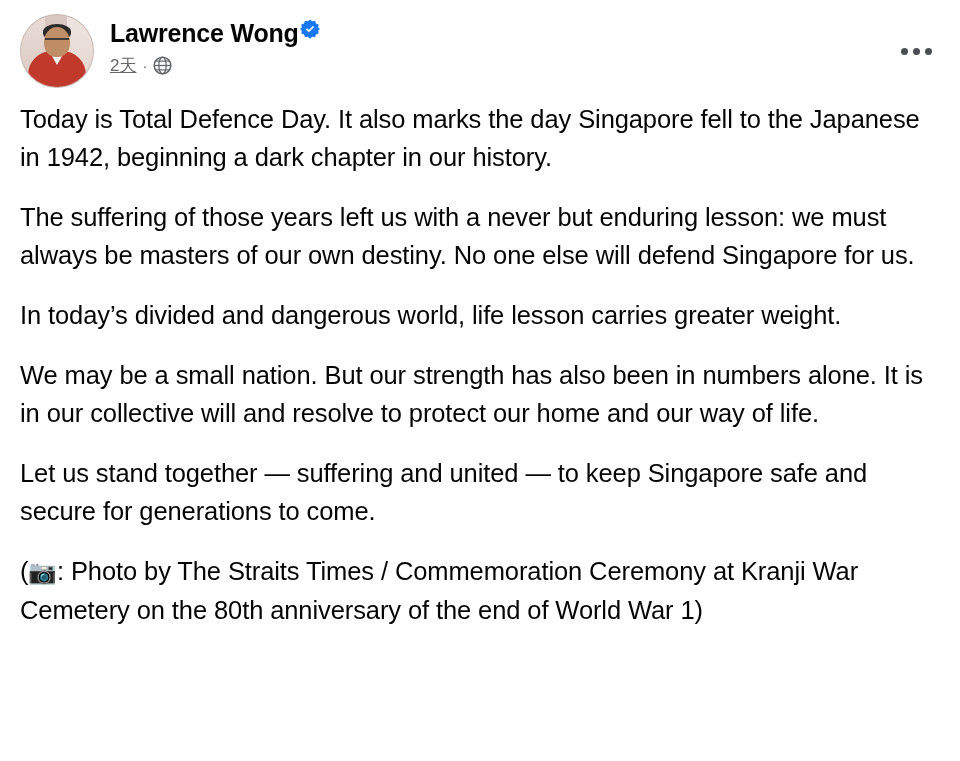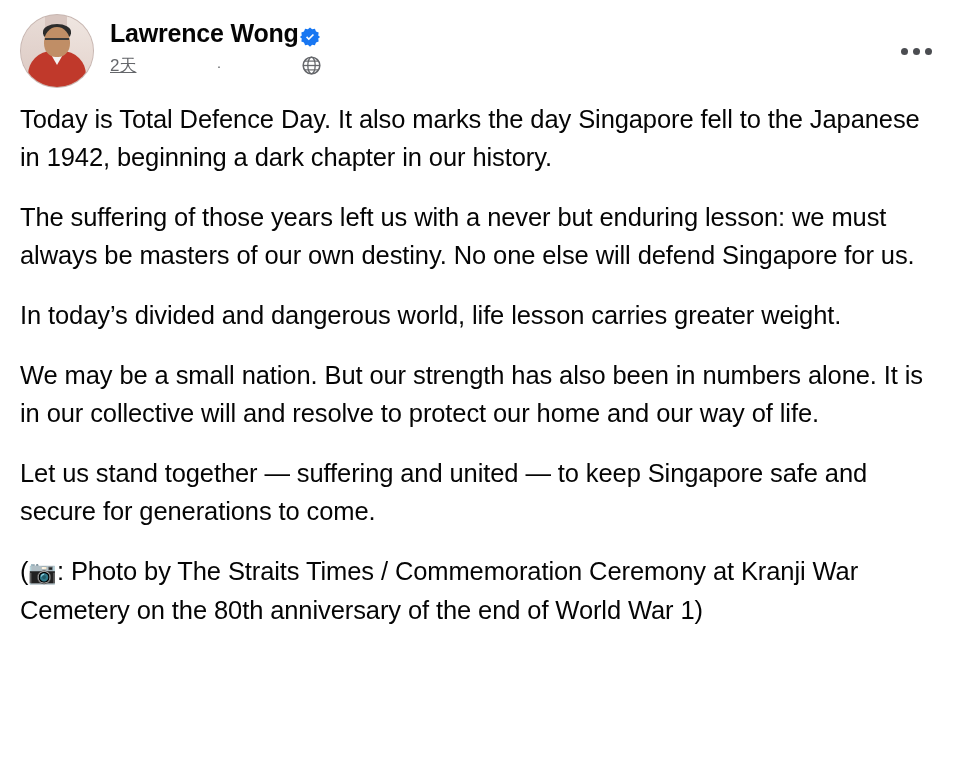--- a/index.html
+++ b/index.html
@@ -101,21 +101,21 @@
   }
   .header-text {
     margin-left: 16px;
     padding-top: 4px;
     display: flex;
     flex-direction: column;
     justify-content: center;
   }
   .name-row {
     display: flex;
-    align-items: flex-end;
+    align-items: flex-start;
   }
   .author-name {
     font-size: 25px;
     font-weight: bold;
     line-height: 30px;
     color: #050505;
     letter-spacing: -0.2px;
   }
   .verified {
     width: 22px;
@@ -123,21 +123,20 @@
     display: inline-block;
     flex: 0 0 auto;
   }
   .meta-row {
     display: flex;
     align-items: center;
     gap: 6px;
     margin-top: 6px;
     color: #65676b;
     font-size: 17px;
-    justify-content: space-between;
   }
   .meta-time {
     color: #65676b;
     text-decoration: underline;
     cursor: pointer;
   }
   .meta-dot {
     color: #65676b;
     font-size: 15px;
   }

